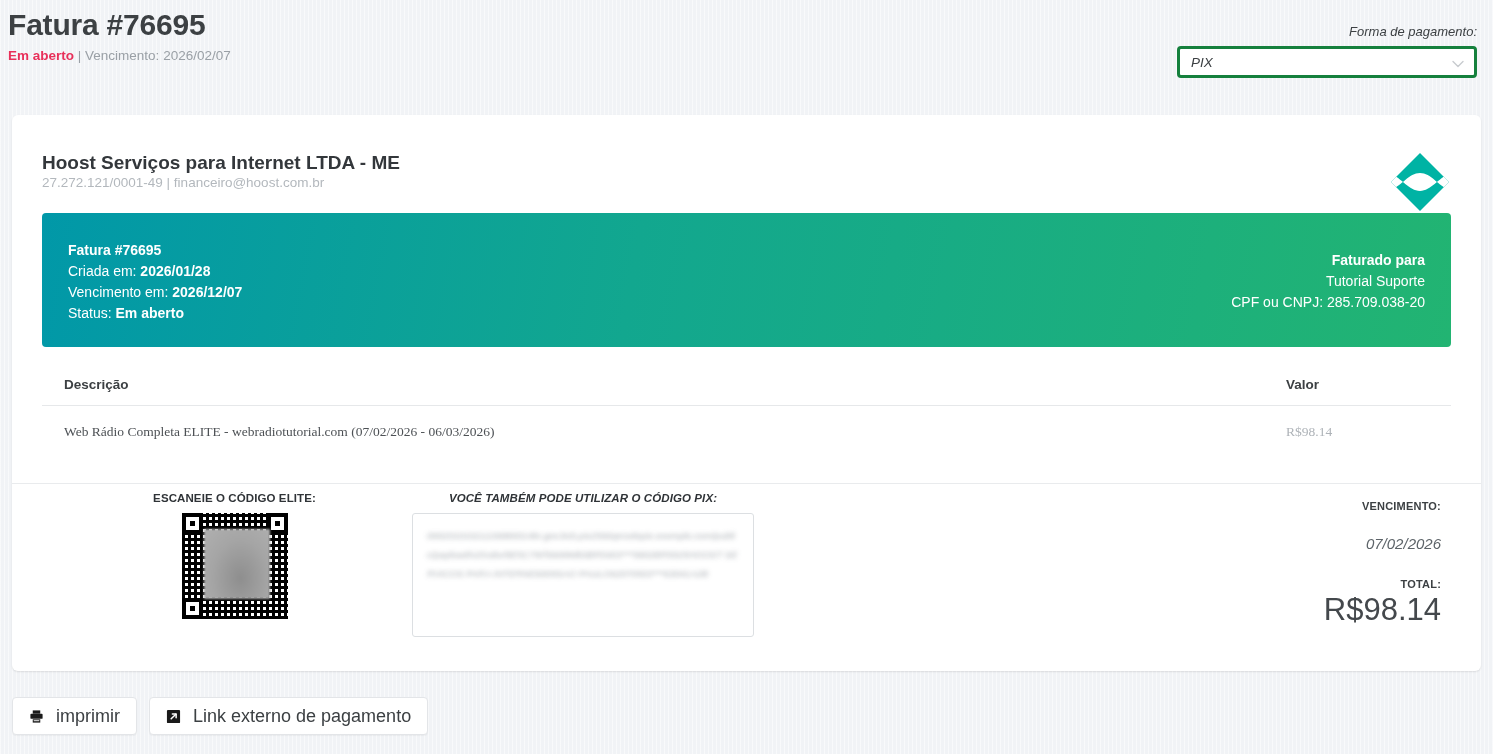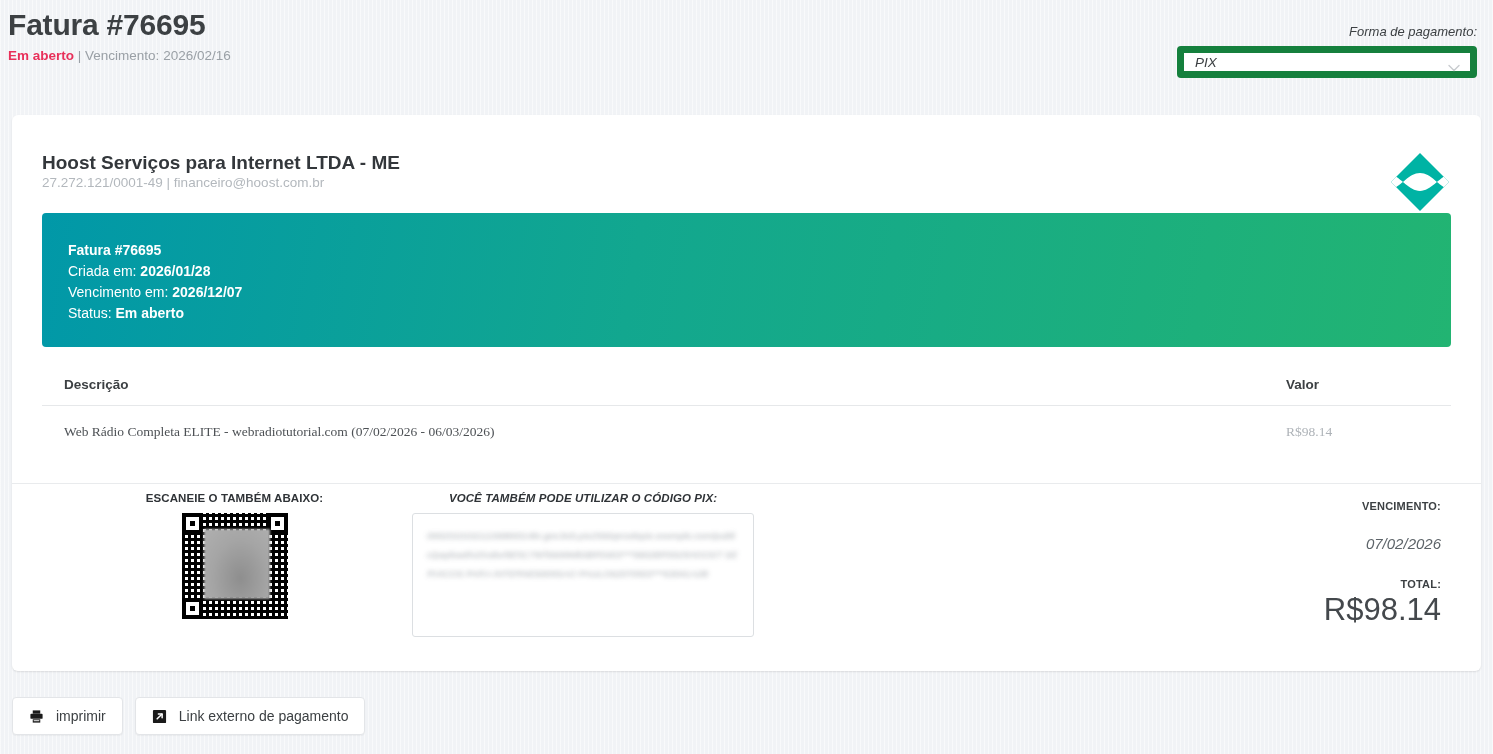--- a/index.html
+++ b/index.html
@@ -73,21 +73,21 @@
     color: #3c4043;
     line-height: 16px;
     margin-bottom: 6px;
   }
 
   .select-box {
     position: relative;
     width: 300px;
     height: 32px;
     background: #ffffff;
-    border: 7px solid #15803d;
+    border: 3px solid #15803d;
     border-radius: 4px;
     text-align: left;
     display: flex;
     align-items: center;
     padding: 0 30px 0 11px;
   }
   .select-box .select-value {
     font-size: 13.5px;
     color: #3c4043;
   }
@@ -333,37 +333,37 @@
   }
   .btn {
     height: 38px;
     background: #ffffff;
     border: 1px solid #e3e5e8;
     border-radius: 4px;
     display: flex;
     align-items: center;
     gap: 12px;
     padding: 0 16px;
-    font-size: 14px;
+    font-size: 18px;
     color: #3c4043;
     cursor: pointer;
     box-shadow: 0 1px 1px rgba(0,0,0,0.04);
   }
   .btn .icon { display: flex; align-items: center; }
 </style>
 </head>
 <body>
 
 <div class="topbar">
   <div class="topbar-left">
     <div class="page-title">Fatura #76695</div>
     <div class="substatus">
       <span class="status-word">Em aberto</span>
       <span class="sep">|</span>
-      <span class="due">Vencimento: 2026/02/16</span>
+      <span class="due">Vencimento: 2026/02/07</span>
     </div>
   </div>
 
   <div class="topbar-right">
     <div class="pay-label">Forma de pagamento:</div>
     <div class="select-box">
       <span class="select-value">PIX</span>
       <span class="chevron">
         <svg viewBox="0 0 12 8" width="12" height="8">
             <path d="M1 1.5 L6 6.5 L11 1.5" fill="none" stroke="#c8cbcf" stroke-width="1.4" stroke-linecap="round" stroke-linejoin="round"></path>
@@ -393,39 +393,44 @@
     </div>
   </div>
 
   <div class="banner">
     <div class="banner-left">
       <div class="line"><b>Fatura #76695</b></div>
       <div class="line"><span>Criada em:</span> <b>2026/01/28</b></div>
       <div class="line"><span>Vencimento em:</span> <b>2026/12/07</b></div>
       <div class="line"><span>Status:</span> <b>Em aberto</b></div>
     </div>
+    <div class="banner-right">
+      <div class="heading">Faturado para</div>
+      <div>Tutorial Suporte</div>
+      <div>CPF ou CNPJ: 285.709.038-20</div>
+    </div>
   </div>
 
   <div class="table">
     <div class="table-head">
       <div class="th">Descrição</div>
       <div class="th valor">Valor</div>
     </div>
     <div class="table-row">
       <div class="td-desc">Web Rádio Completa ELITE - webradiotutorial.com (07/02/2026 - 06/03/2026)</div>
       <div class="td-valor">R$98.14</div>
     </div>
   </div>
 
   <div class="divider"></div>
 
   <div class="pix-section">
 
     <div class="pix-col-qr">
-      <div class="pix-heading">ESCANEIE O TAMBÉM ABAIXO:</div>
+      <div class="pix-heading">ESCANEIE O CÓDIGO ELITE:</div>
       <div class="qr">
         <div class="qr-corner tl"></div>
         <div class="qr-corner tr"></div>
         <div class="qr-corner bl"></div>
         <div class="qr-redaction"></div>
       </div>
     </div>
 
     <div class="pix-col-code">
       <div class="pix-heading">VOCÊ TAMBÉM PODE UTILIZAR O CÓDIGO PIX:</div>

